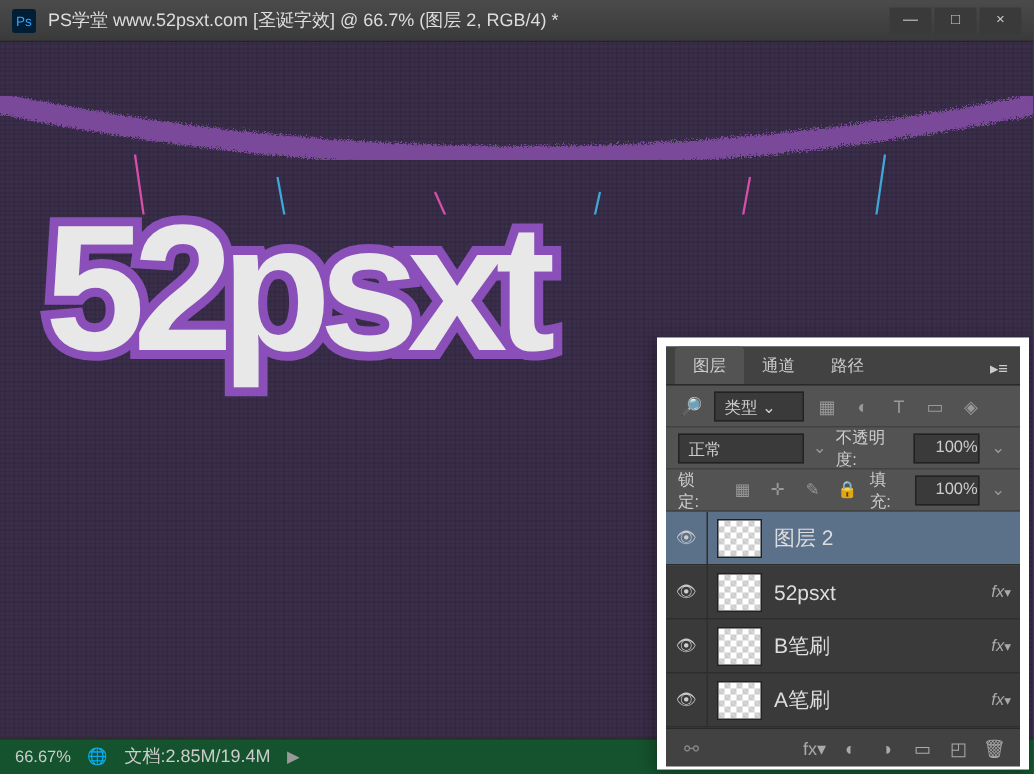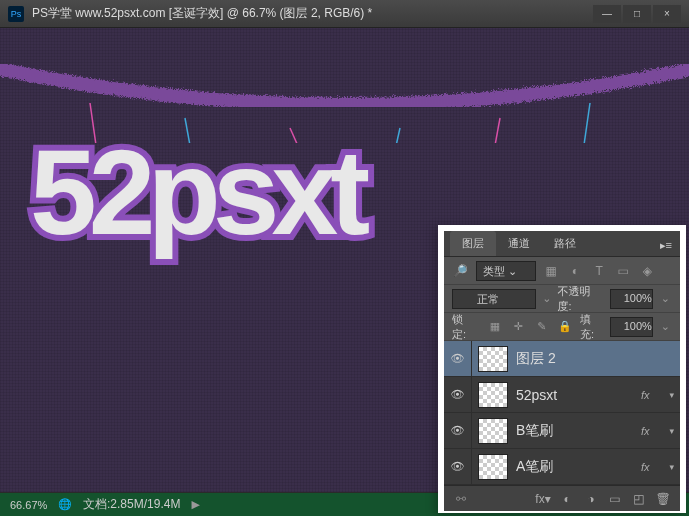--- a/index.html
+++ b/index.html
@@ -21,46 +21,46 @@
 .doc-info{font-size:12px}
 .sb-arrow{color:#999;cursor:pointer}
 .layers-panel{position:absolute;right:3px;top:225px;width:248px;height:288px;background:#535353;border:6px solid #ffffff;box-shadow:-2px 2px 10px rgba(0,0,0,0.3)}
 .panel-tabs{height:26px;background:#424242;display:flex;align-items:flex-end;padding-left:6px;border-bottom:1px solid #2a2a2a}
 .panel-tab{padding:5px 12px;color:#ccc;cursor:pointer;font-size:11px;border-radius:3px 3px 0 0}
 .panel-tab.active{background:#535353}
 .panel-menu{margin-left:auto;padding:4px 8px;color:#ccc;cursor:pointer}
 .panel-row{height:28px;display:flex;align-items:center;padding:0 8px;gap:6px;border-bottom:1px solid #424242}
 .kind-select{background:#3a3a3a;color:#ccc;border:1px solid #222;padding:2px 18px 2px 6px;height:20px;font-size:11px;cursor:pointer}
 .filter-icon{width:18px;height:18px;display:flex;align-items:center;justify-content:center;color:#999;cursor:pointer;font-size:12px}
-.blend-select{background:#3a3a3a;color:#ccc;border:1px solid #222;padding:2px 24px;height:20px;width:85px;font-size:11px;cursor:pointer}
+.blend-select{background:#3a3a3a;color:#ccc;border:1px solid #222;padding:2px 6px;height:20px;width:85px;font-size:11px;cursor:pointer}
 .opacity-label{color:#ccc;margin-left:auto;font-size:11px}
 .opacity-val{background:#3a3a3a;color:#ccc;border:1px solid #222;padding:2px 0;height:20px;width:44px;font-size:11px;text-align:right}
 .op-arrow{color:#999;cursor:pointer;padding:0 2px}
 .lock-label{color:#ccc;margin-right:4px}
 .lock-icon{width:18px;height:18px;display:flex;align-items:center;justify-content:center;color:#999;cursor:pointer;font-size:11px}
 .fill-label{color:#ccc;margin-left:auto}
 .layers-list{flex:1;overflow:auto;background:#3a3a3a}
 .layer-item{height:36px;display:flex;align-items:center;border-bottom:1px solid #2e2e2e;padding-right:6px}
 .layer-item.selected{background:#5b718a}
 .eye{width:28px;height:36px;display:flex;align-items:center;justify-content:center;color:#ccc;cursor:pointer;border-right:1px solid #2e2e2e;margin-right:6px}
 .thumb{width:30px;height:26px;background:#fff;background-image:linear-gradient(45deg,#ccc 25%,transparent 25%,transparent 75%,#ccc 75%),linear-gradient(45deg,#ccc 25%,transparent 25%,transparent 75%,#ccc 75%);background-size:8px 8px;background-position:0 0,4px 4px;border:1px solid #222;margin-right:8px;position:relative}
 .layer-name{color:#ddd;flex:1;font-size:14px}
-.fx-label{color:#aaa;font-style:italic;font-size:11px;margin-right:20px}
+.fx-label{color:#aaa;font-style:italic;font-size:11px;margin-right:0}
 .fx-arrow{color:#aaa;cursor:pointer;font-size:9px}
 .panel-footer{height:26px;background:#424242;display:flex;align-items:center;justify-content:flex-end;gap:2px;padding:0 6px;border-top:1px solid #2a2a2a}
 .footer-icon{width:22px;height:20px;display:flex;align-items:center;justify-content:center;color:#aaa;cursor:pointer;font-size:12px}
 .link-icon{color:#888;margin-right:auto}
 </style>
 </head>
 <body>
 
 <div class="window">
   <div class="titlebar">
     <div class="ps-icon">Ps</div>
-    <div class="titlebar-title">PS学堂  www.52psxt.com [圣诞字效] @ 66.7% (图层 2, RGB/6) *</div>
+    <div class="titlebar-title">PS学堂  www.52psxt.com [圣诞字效] @ 66.7% (图层 2, RGB/4) *</div>
     <div class="win-btns">
       <div class="win-btn">—</div>
       <div class="win-btn">□</div>
       <div class="win-btn close">×</div>
     </div>
   </div>
 
   <div class="content">
     <div class="canvas-area">
       <div class="canvas">

